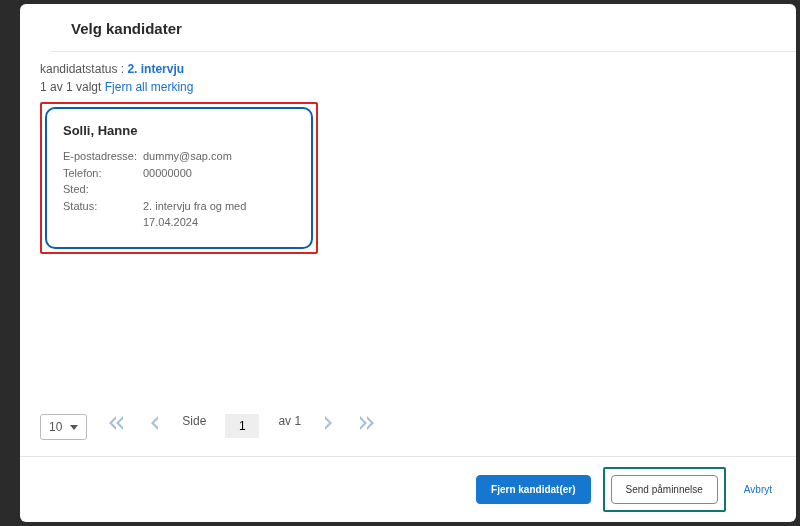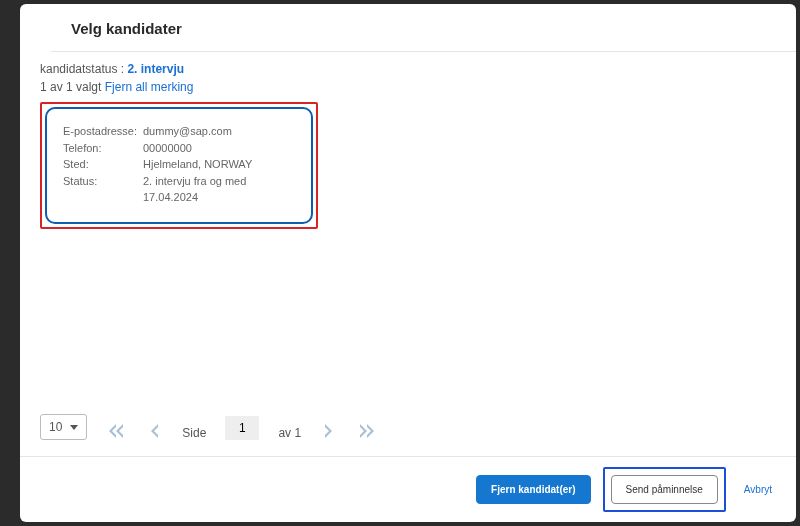--- a/index.html
+++ b/index.html
@@ -85,21 +85,21 @@
       display: flex;
       line-height: 1.5;
     }
     .detail-label {
       width: 80px;
       flex-shrink: 0;
     }
     .detail-value {}
     .pagination {
       display: flex;
-      align-items: flex-end;
+      align-items: flex-start;
       gap: 17px;
       padding: 10px 20px 16px;
       font-size: 12px;
       color: #555;
     }
     .page-size-select {
       border: 1px solid #bbb;
       border-radius: 3px;
       padding: 5px 8px;
       font-size: 12px;
@@ -160,21 +160,21 @@
       color: #333;
       border-color: #888;
     }
     .btn-link {
       background: none;
       border: none;
       color: #1a6fd4;
       padding: 8px 6px;
     }
     .send-highlight {
-      border: 2px solid #1d4ed8;
+      border: 2px solid #0f766e;
       border-radius: 2px;
       padding: 6px;
       display: inline-flex;
     }
     .icon-fill { fill: #a8bfd8; }
   </style>
 </head>
 <body>
 
 <div class="dialog">
@@ -187,32 +187,32 @@
       <span>kandidatstatus :</span>
       <span class="status-value">2. intervju</span>
     </div>
     <div class="selection-line">
       <span>1 av 1 valgt</span>
       <a class="deselect-link">Fjern all merking</a>
     </div>
 
     <div class="card-highlight">
       <div class="candidate-card">
+        <div class="candidate-name">Solli, Hanne</div>
         <div class="candidate-details">
           <div class="detail-row">
             <span class="detail-label">E-postadresse:</span>
             <span class="detail-value">dummy@sap.com</span>
           </div>
           <div class="detail-row">
             <span class="detail-label">Telefon:</span>
             <span class="detail-value">00000000</span>
           </div>
           <div class="detail-row">
             <span class="detail-label">Sted:</span>
-            <span class="detail-value">Hjelmeland, NORWAY</span>
           </div>
           <div class="detail-row">
             <span class="detail-label">Status:</span>
             <span class="detail-value">2. intervju fra og med 17.04.2024</span>
           </div>
         </div>
       </div>
     </div>
   </div>
 

